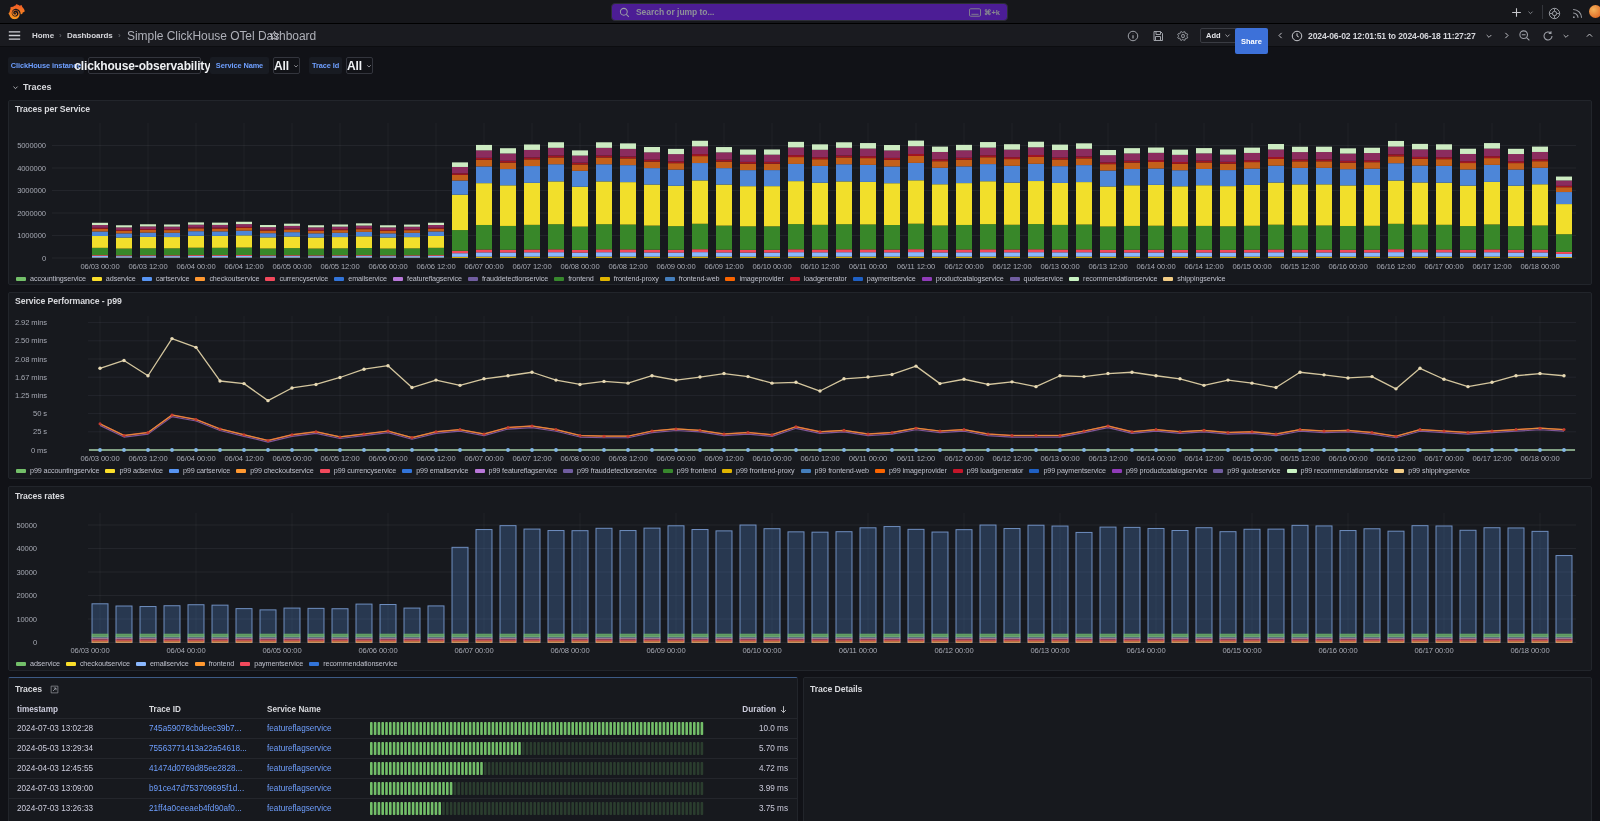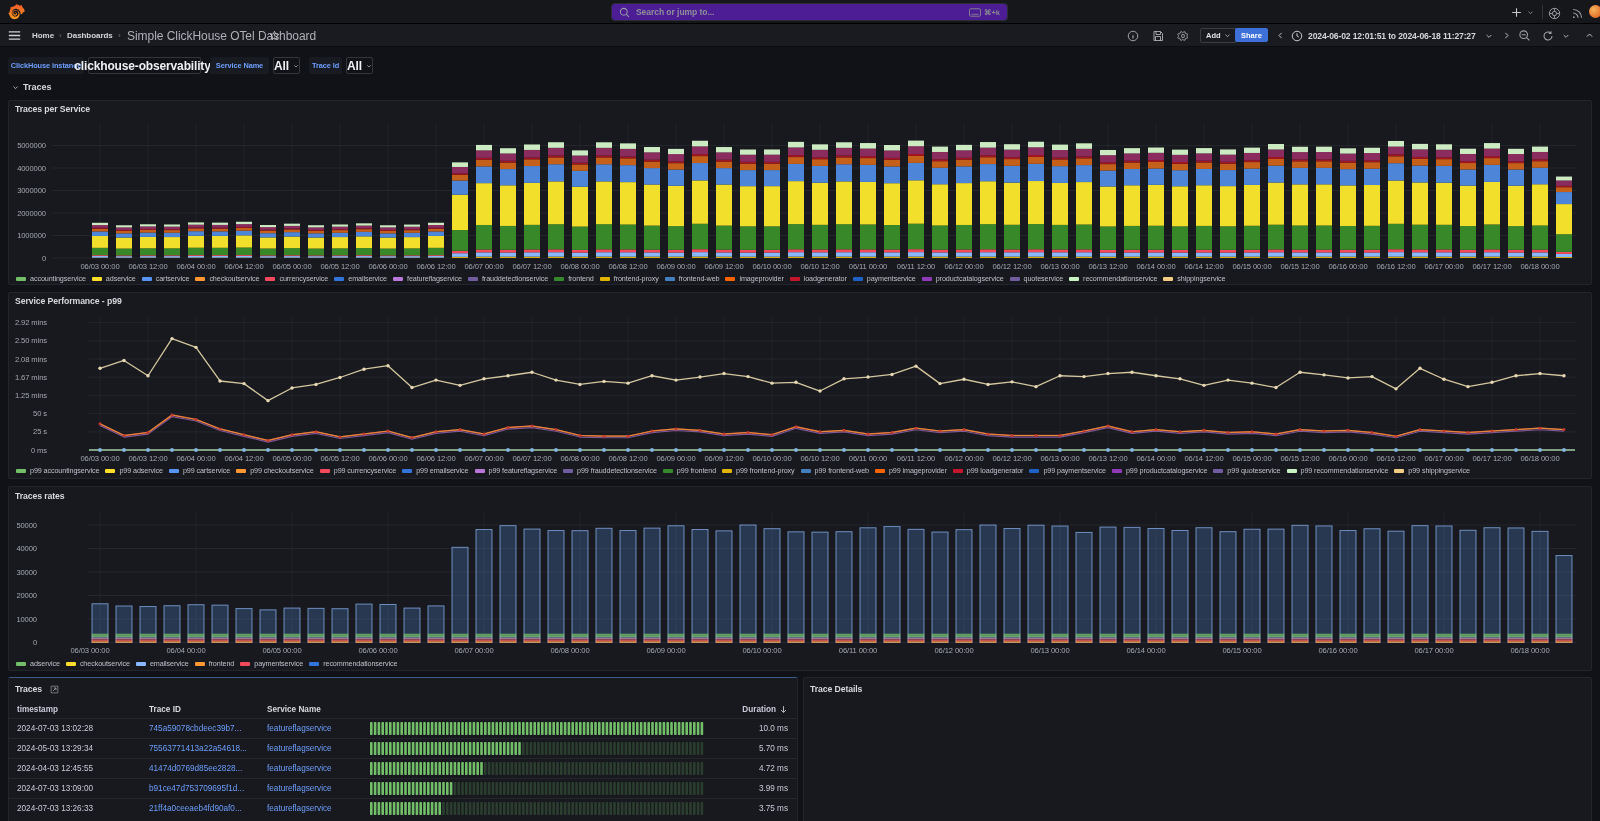--- a/index.html
+++ b/index.html
@@ -13,21 +13,21 @@
   border:1px solid #2c2e35; border-radius:4px; display:flex; align-items:center; padding:0 7px; gap:6px; }
 .searchbox .ph { color:#8e9199; font-size:8.5px; font-weight:bold; letter-spacing:-0.05px; }
 .searchbox .right { margin-left:auto; display:flex; align-items:center; gap:3px; color:#87898f; font-size:7.5px; font-weight:bold;}
 .avatar { width:13px; height:13px; border-radius:50%; background:radial-gradient(circle at 35% 35%, #f5b35a, #e2702a 70%, #b24b16); }
 .ci { position:absolute; top:24px; height:23px; display:flex; align-items:center; }
 .t1 { font-size:8px; font-weight:bold; color:#d5d6db; letter-spacing:-0.05px;}
 .t2 { font-size:12px; color:#aeb0b8; letter-spacing:-0.05px;}
 .sep { color:#6e7077; font-size:8px; }
 .btn-add { height:15px; border:1px solid #3a3c43; border-radius:2px; display:flex; align-items:center;
   padding:0 5px; gap:3px; font-size:7.5px; font-weight:bold; color:#e3e4e8; }
-.btn-share { height:14px; background:#3d71d9; border-radius:2px; display:flex; align-items:center;
+.btn-share { height:26px; background:#3d71d9; border-radius:2px; display:flex; align-items:center;
   padding:0 6px; font-size:7.5px; font-weight:bold; color:#fff; }
 .timetxt { font-size:8.6px; font-weight:bold; color:#d5d6db; letter-spacing:-0.15px; }
 .filters { position:absolute; left:8px; top:57px; height:17px; display:flex; gap:4px; align-items:center; }
 .flabel { height:17px; background:#181b22; border-radius:2px; display:flex; align-items:center;
   justify-content:center; color:#6e9fff; font-size:7.4px; font-weight:bold; letter-spacing:-0.1px; white-space:nowrap;}
 .fval { height:17px; background:#111217; border:1px solid #33353d; border-radius:2px; display:flex;
   align-items:center; justify-content:center; gap:4px; color:#eef0f3; font-size:12px; font-weight:bold; letter-spacing:-0.15px; white-space:nowrap;}
 .fgap { width:1px; }
 .section { position:absolute; left:12px; top:82px; display:flex; align-items:center; gap:4px;
   font-size:9px; font-weight:bold; color:#d8d9dd; }

